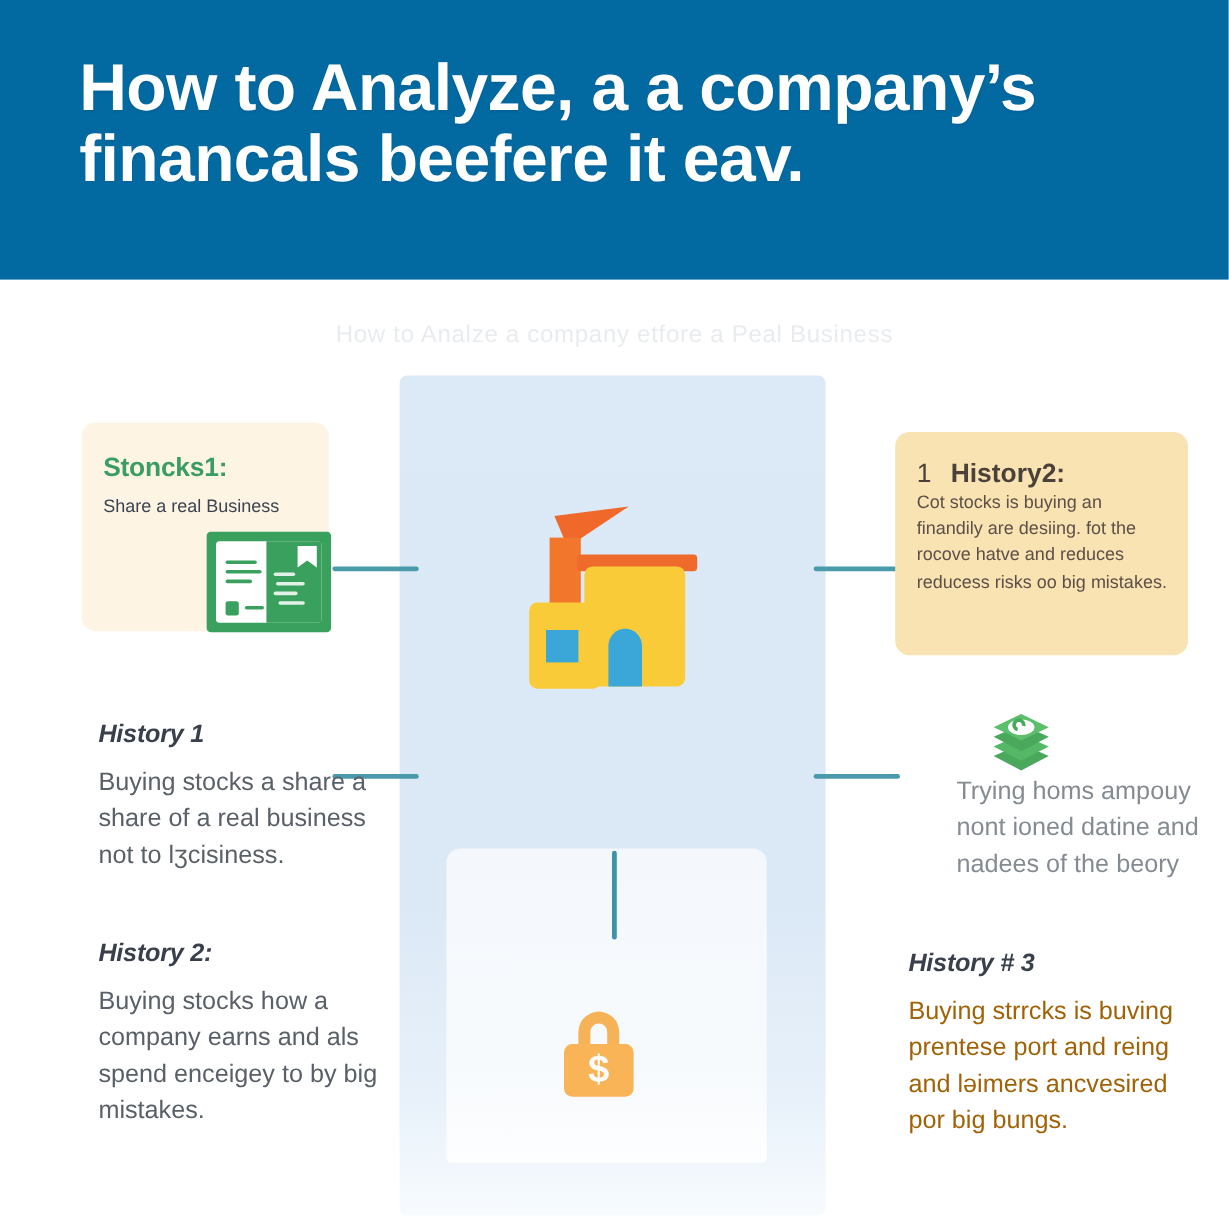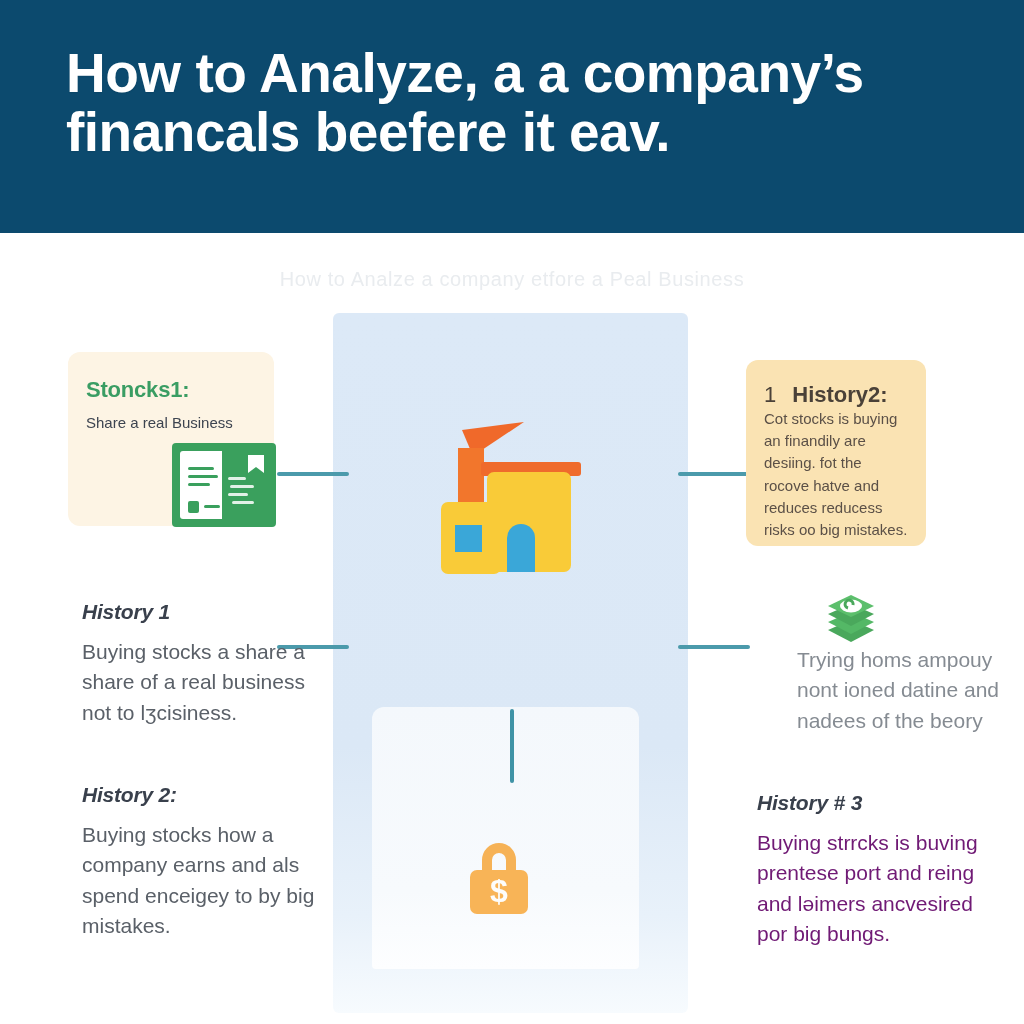--- a/index.html
+++ b/index.html
@@ -7,21 +7,21 @@
     width:1024px; height:1024px;
     background:#ffffff;
     font-family:"Liberation Sans", sans-serif;
     overflow:hidden;
   }
   .page { position:relative; width:1024px; height:1024px; background:#ffffff; }
 
   
   .header {
     position:absolute; left:0; top:0; width:1024px; height:233px;
-    background:#0c4a6e;
+    background:#0369a1;
   }
   .header-title {
     position:absolute; left:66px; top:44px; width:920px;
     color:#ffffff;
     font-size:55px; font-weight:bold; line-height:1.07;
     letter-spacing:-0.5px;
     text-shadow:0 1px 2px rgba(0,0,0,0.07);
   }
 
   
@@ -80,21 +80,21 @@
   }
 
   
   .block { position:absolute; width:250px; }
   .block-title {
     color:#39404c; font-size:21px; font-weight:bold; letter-spacing:-0.2px;font-style:italic;
   }
   .block-body {
     color:#5a6068; font-size:21px; line-height:1.45; margin-top:13px;
   }
-  .block-right .block-body { color:#701a75; }
+  .block-right .block-body { color:#a16207; }
   .block-faded .block-body { color:#858b92; }
 
   .money-icon { position:absolute; left:822px; top:590px; width:58px; height:58px; }
   .doc-icon { position:absolute; left:172px; top:443px; width:104px; height:84px; }
 </style>
 </head>
 <body>
 
 <div class="page">
 
@@ -152,21 +152,21 @@
       <rect x="16" y="40" width="22" height="3" rx="1.5" fill="#3aa05d"></rect>
       <rect x="16" y="58" width="11" height="12" rx="2" fill="#3aa05d"></rect>
       <rect x="32" y="62" width="16" height="3" rx="1.5" fill="#3aa05d"></rect>
       <rect x="56" y="34" width="18" height="3" rx="1.5" fill="#ffffff" opacity="0.85"></rect>
       <rect x="58" y="42" width="24" height="3" rx="1.5" fill="#ffffff" opacity="0.85"></rect>
       <rect x="56" y="50" width="20" height="3" rx="1.5" fill="#ffffff" opacity="0.85"></rect>
       <rect x="60" y="58" width="22" height="3" rx="1.5" fill="#ffffff" opacity="0.85"></rect>
     </svg>
   </div>
 
-  <div class="card card-amber" style="left:746px; top:360px; width:180px; height:186px;">
+  <div class="card card-amber" style="left:746px; top:360px; width:244px; height:186px;">
     <div class="card-title-brown" style="margin:22px 0 0 18px;">
       <span class="num">1</span><span>History2:</span>
     </div>
     <div class="card-body-brown" style="margin:0 16px 0 18px;">Cot stocks is buying an finandily are desiing. fot the rocove hatve and reduces reducess risks oo big mistakes.</div>
   </div>
 
   <div class="block" style="left:82px; top:600px;">
     <div class="block-title">History 1</div>
     <div class="block-body">Buying stocks  a share a share of a real business not to lʒcisiness.</div>
   </div>

